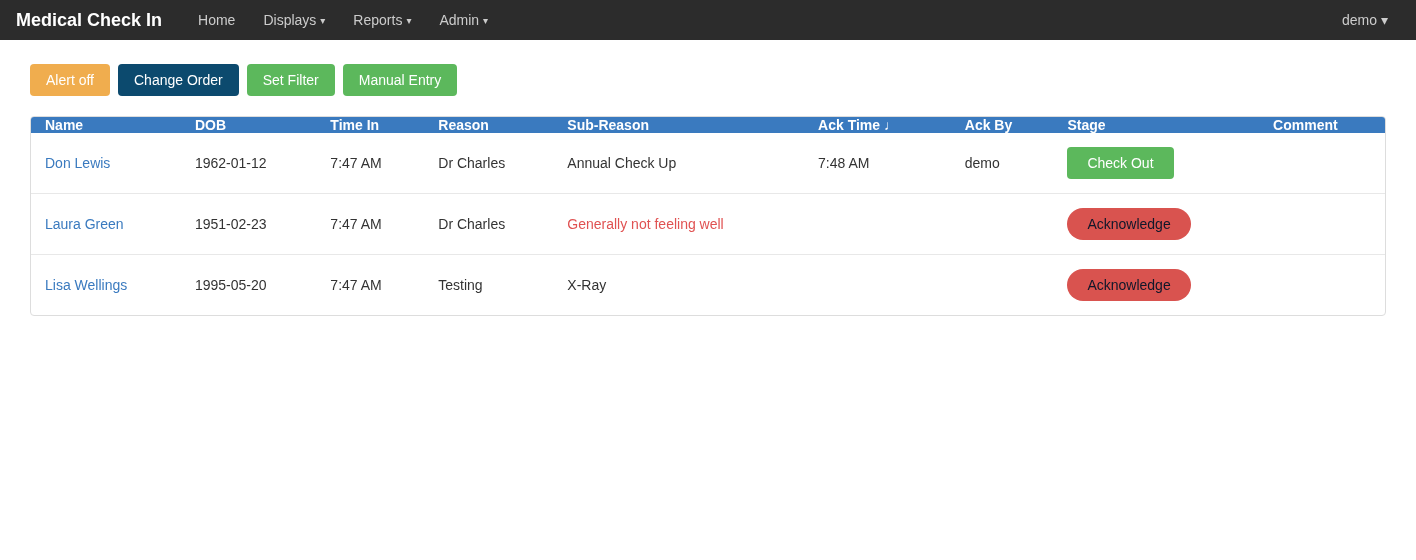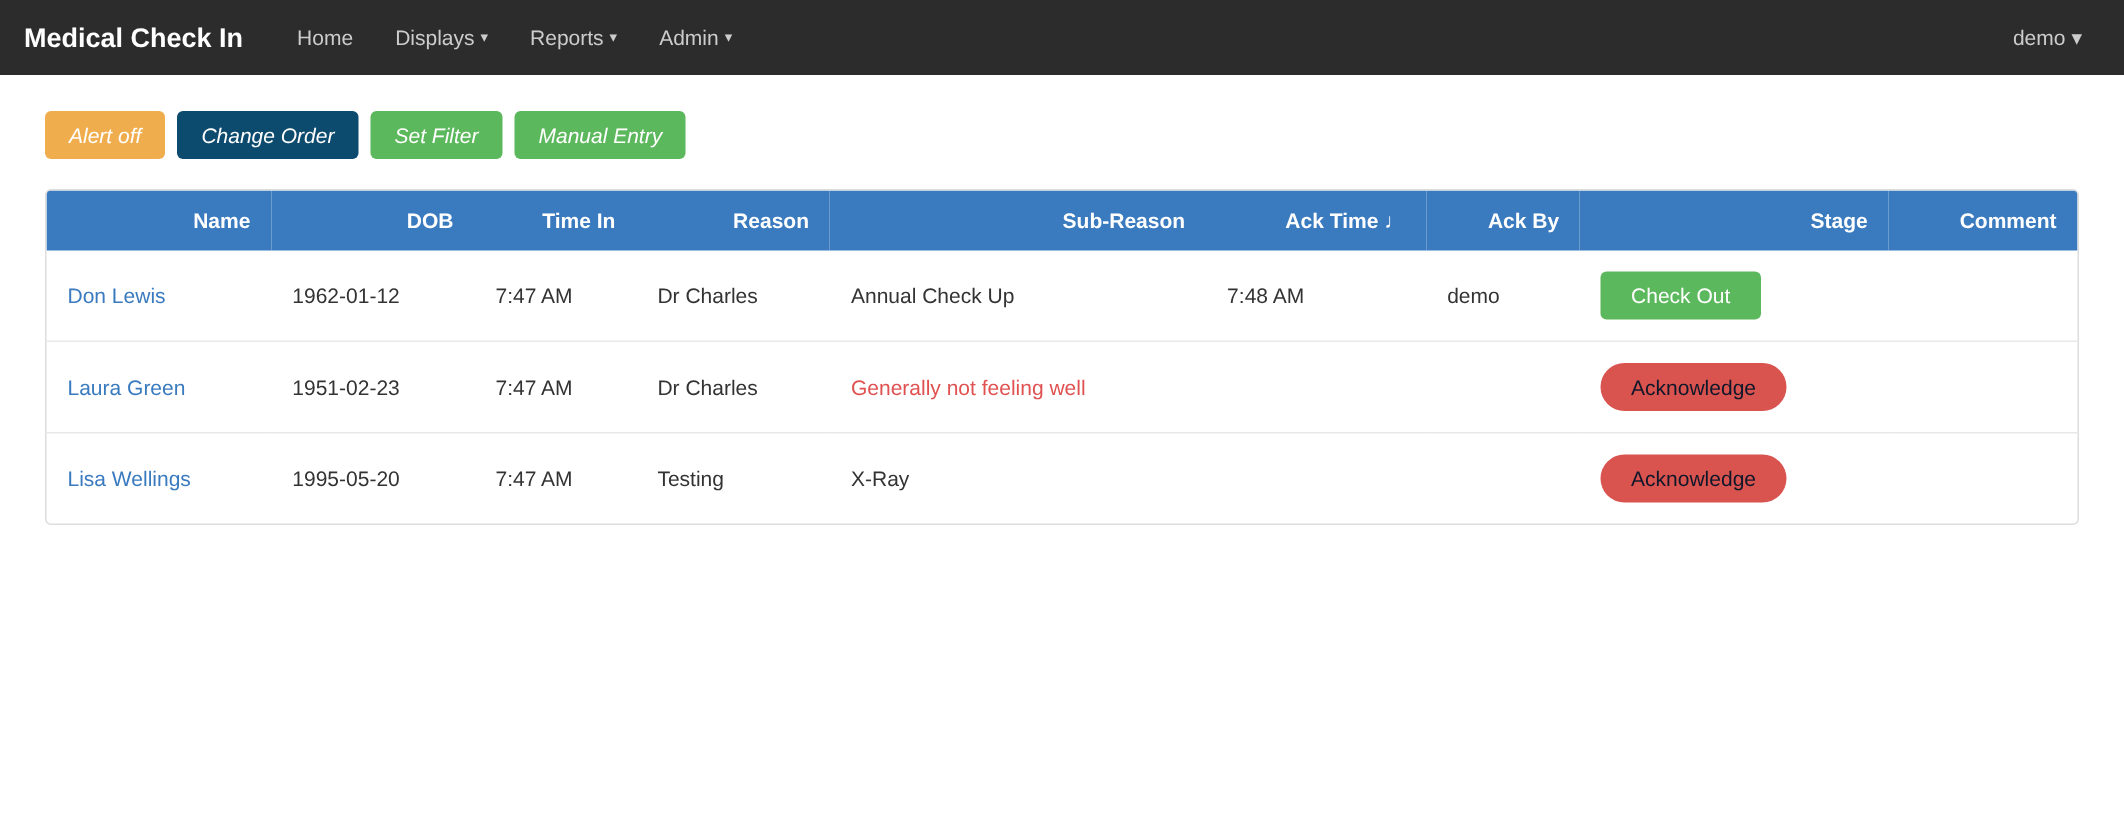--- a/index.html
+++ b/index.html
@@ -5,21 +5,21 @@
     * { box-sizing: border-box; margin: 0; padding: 0; }
     body { font-family: Arial, sans-serif; font-size: 14px; background: #fff; color: #333; }
 
     
     .navbar {
       background: #2c2c2c;
       color: #ccc;
       display: flex;
       align-items: center;
       padding: 0 16px;
-      height: 50px;
+      height: 40px;
     }
     .navbar-brand {
       color: #fff;
       font-size: 18px;
       font-weight: bold;
       margin-right: 24px;
       white-space: nowrap;
     }
     .navbar-nav {
       display: flex;
@@ -66,21 +66,20 @@
       margin-bottom: 20px;
     }
     .btn {
       padding: 8px 16px;
       border: none;
       border-radius: 4px;
       font-size: 14px;
       cursor: pointer;
       color: #fff;
       font-weight: 500;
-      font-style: italic;
     }
     .btn-alert-off { background: #f0ad4e; }
     .btn-change-order { background: #0c4a6e; }
     .btn-set-filter { background: #5cb85c; }
     .btn-manual-entry { background: #5cb85c; }
 
     
     .table-wrapper {
       border: 1px solid #ddd;
       border-radius: 4px;
@@ -88,22 +87,22 @@
     }
     table {
       width: 100%;
       border-collapse: collapse;
     }
     thead tr {
       background: #3a7abf;
       color: #fff;
     }
     thead th {
-      padding: 12px 14px;
-      text-align: right;
+      padding: 0 14px;
+      text-align: left;
       font-weight: 600;
       font-size: 14px;
       white-space: nowrap;
     }
     tbody tr {
       border-bottom: 1px solid #e8e8e8;
     }
     tbody tr:last-child { border-bottom: none; }
     tbody td {
       padding: 14px 14px;

